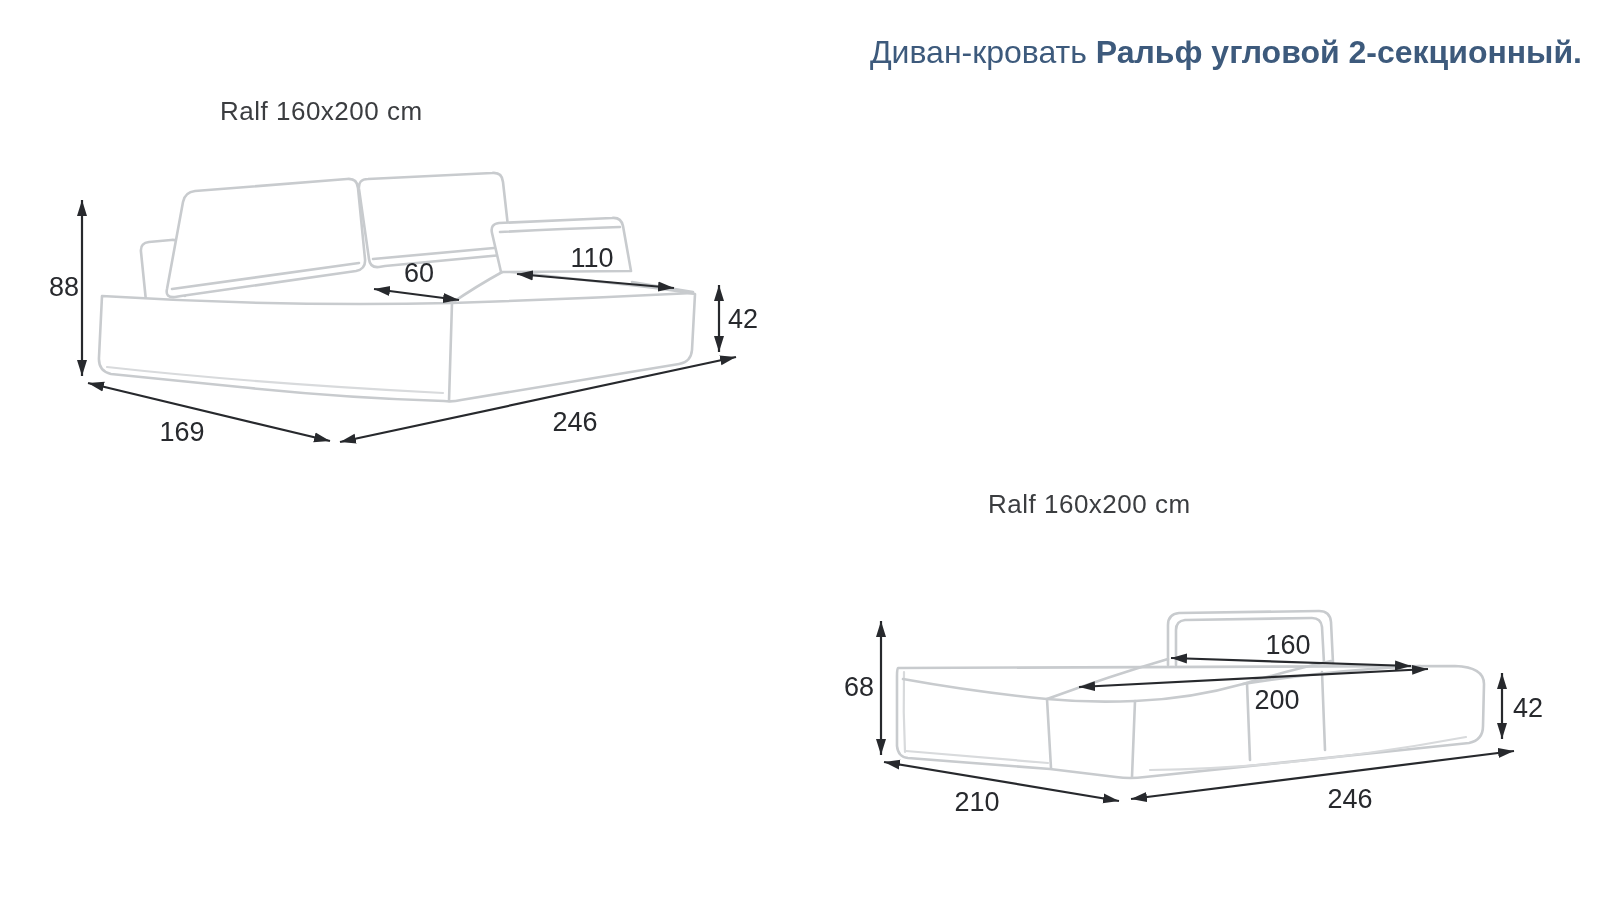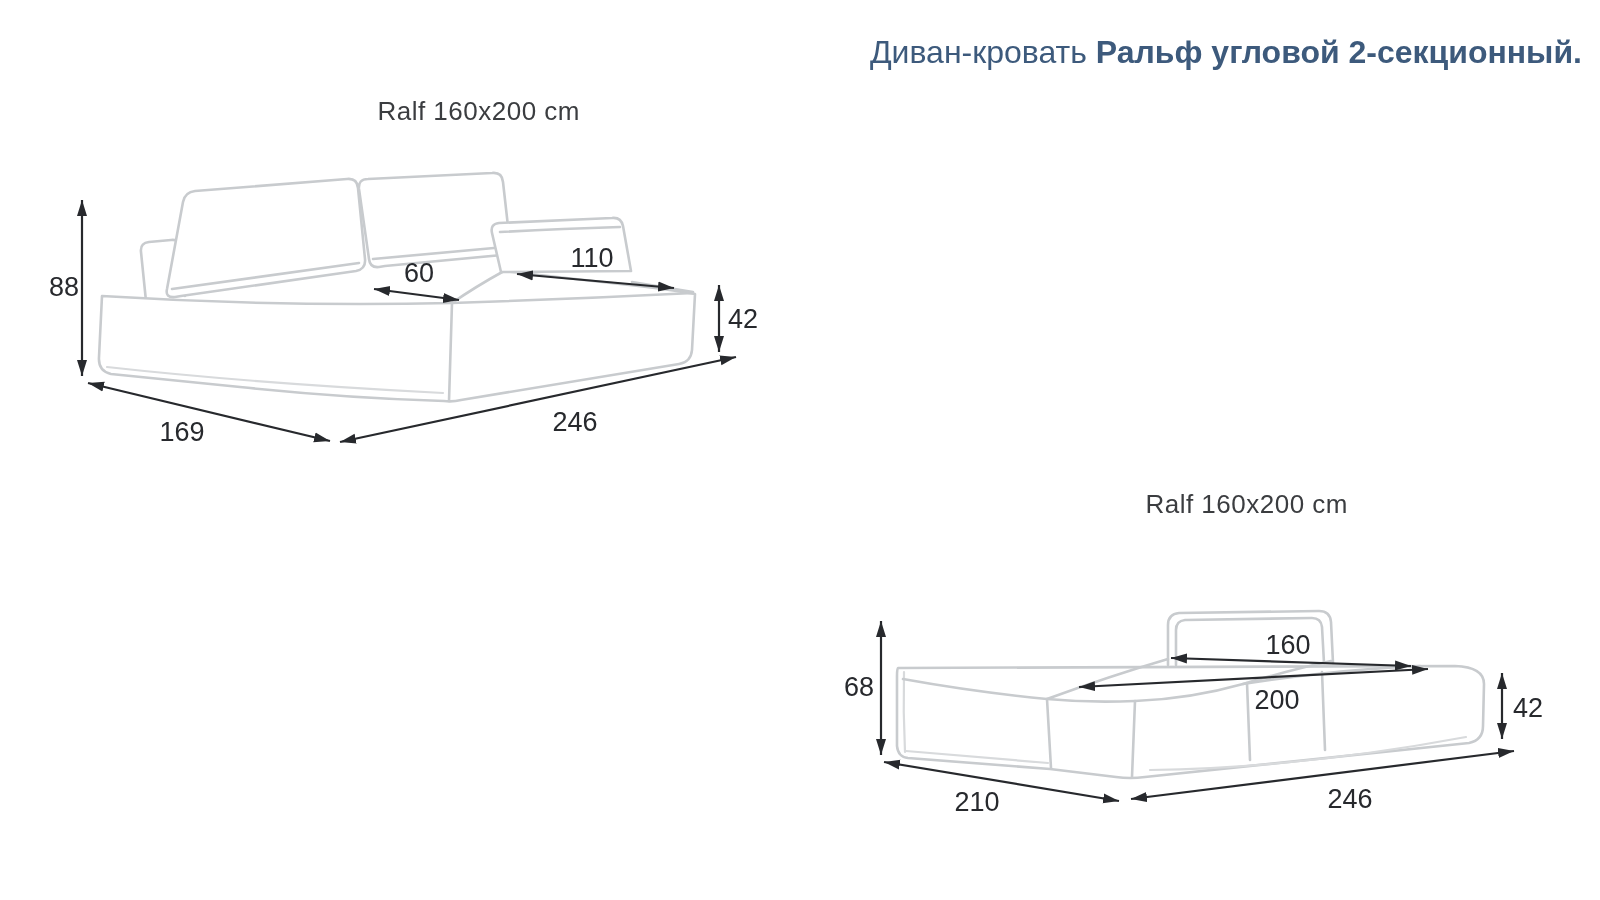--- a/index.html
+++ b/index.html
@@ -7,21 +7,21 @@
     width:1600px;height:900px;position:relative;overflow:hidden;
     background:#ffffff;
     font-family:"Liberation Sans", sans-serif;
   }
   .header{
     position:absolute;top:14px;right:18px;width:900px;
     text-align:right;color:#3d5a7c;font-size:32px;line-height:37px;margin-top:20px;
   }
   .header .bold{font-weight:700;}
   .view-label{
-    position:absolute;width:360px;text-align:right;
+    position:absolute;width:360px;text-align:left;
     color:#3b3d40;font-size:26px;letter-spacing:0.5px;
   }
   #sofa-label{left:220px;top:96px;}
   #bed-label{left:988px;top:489px;}
   svg{position:absolute;left:0;top:0;}
   .art{stroke:#c8cbce;stroke-width:2.6;fill:none;stroke-linecap:round;stroke-linejoin:round;}
   .artf{stroke:#c8cbce;stroke-width:2.6;fill:#ffffff;stroke-linecap:round;stroke-linejoin:round;}
   .pip{stroke:#d8dadc;stroke-width:2.2;fill:none;stroke-linecap:round;}
   .dim{stroke:#27292d;stroke-width:2.2;fill:none;}
   .dimtxt{font-family:"Liberation Sans",sans-serif;font-size:27px;fill:#27292d;}

